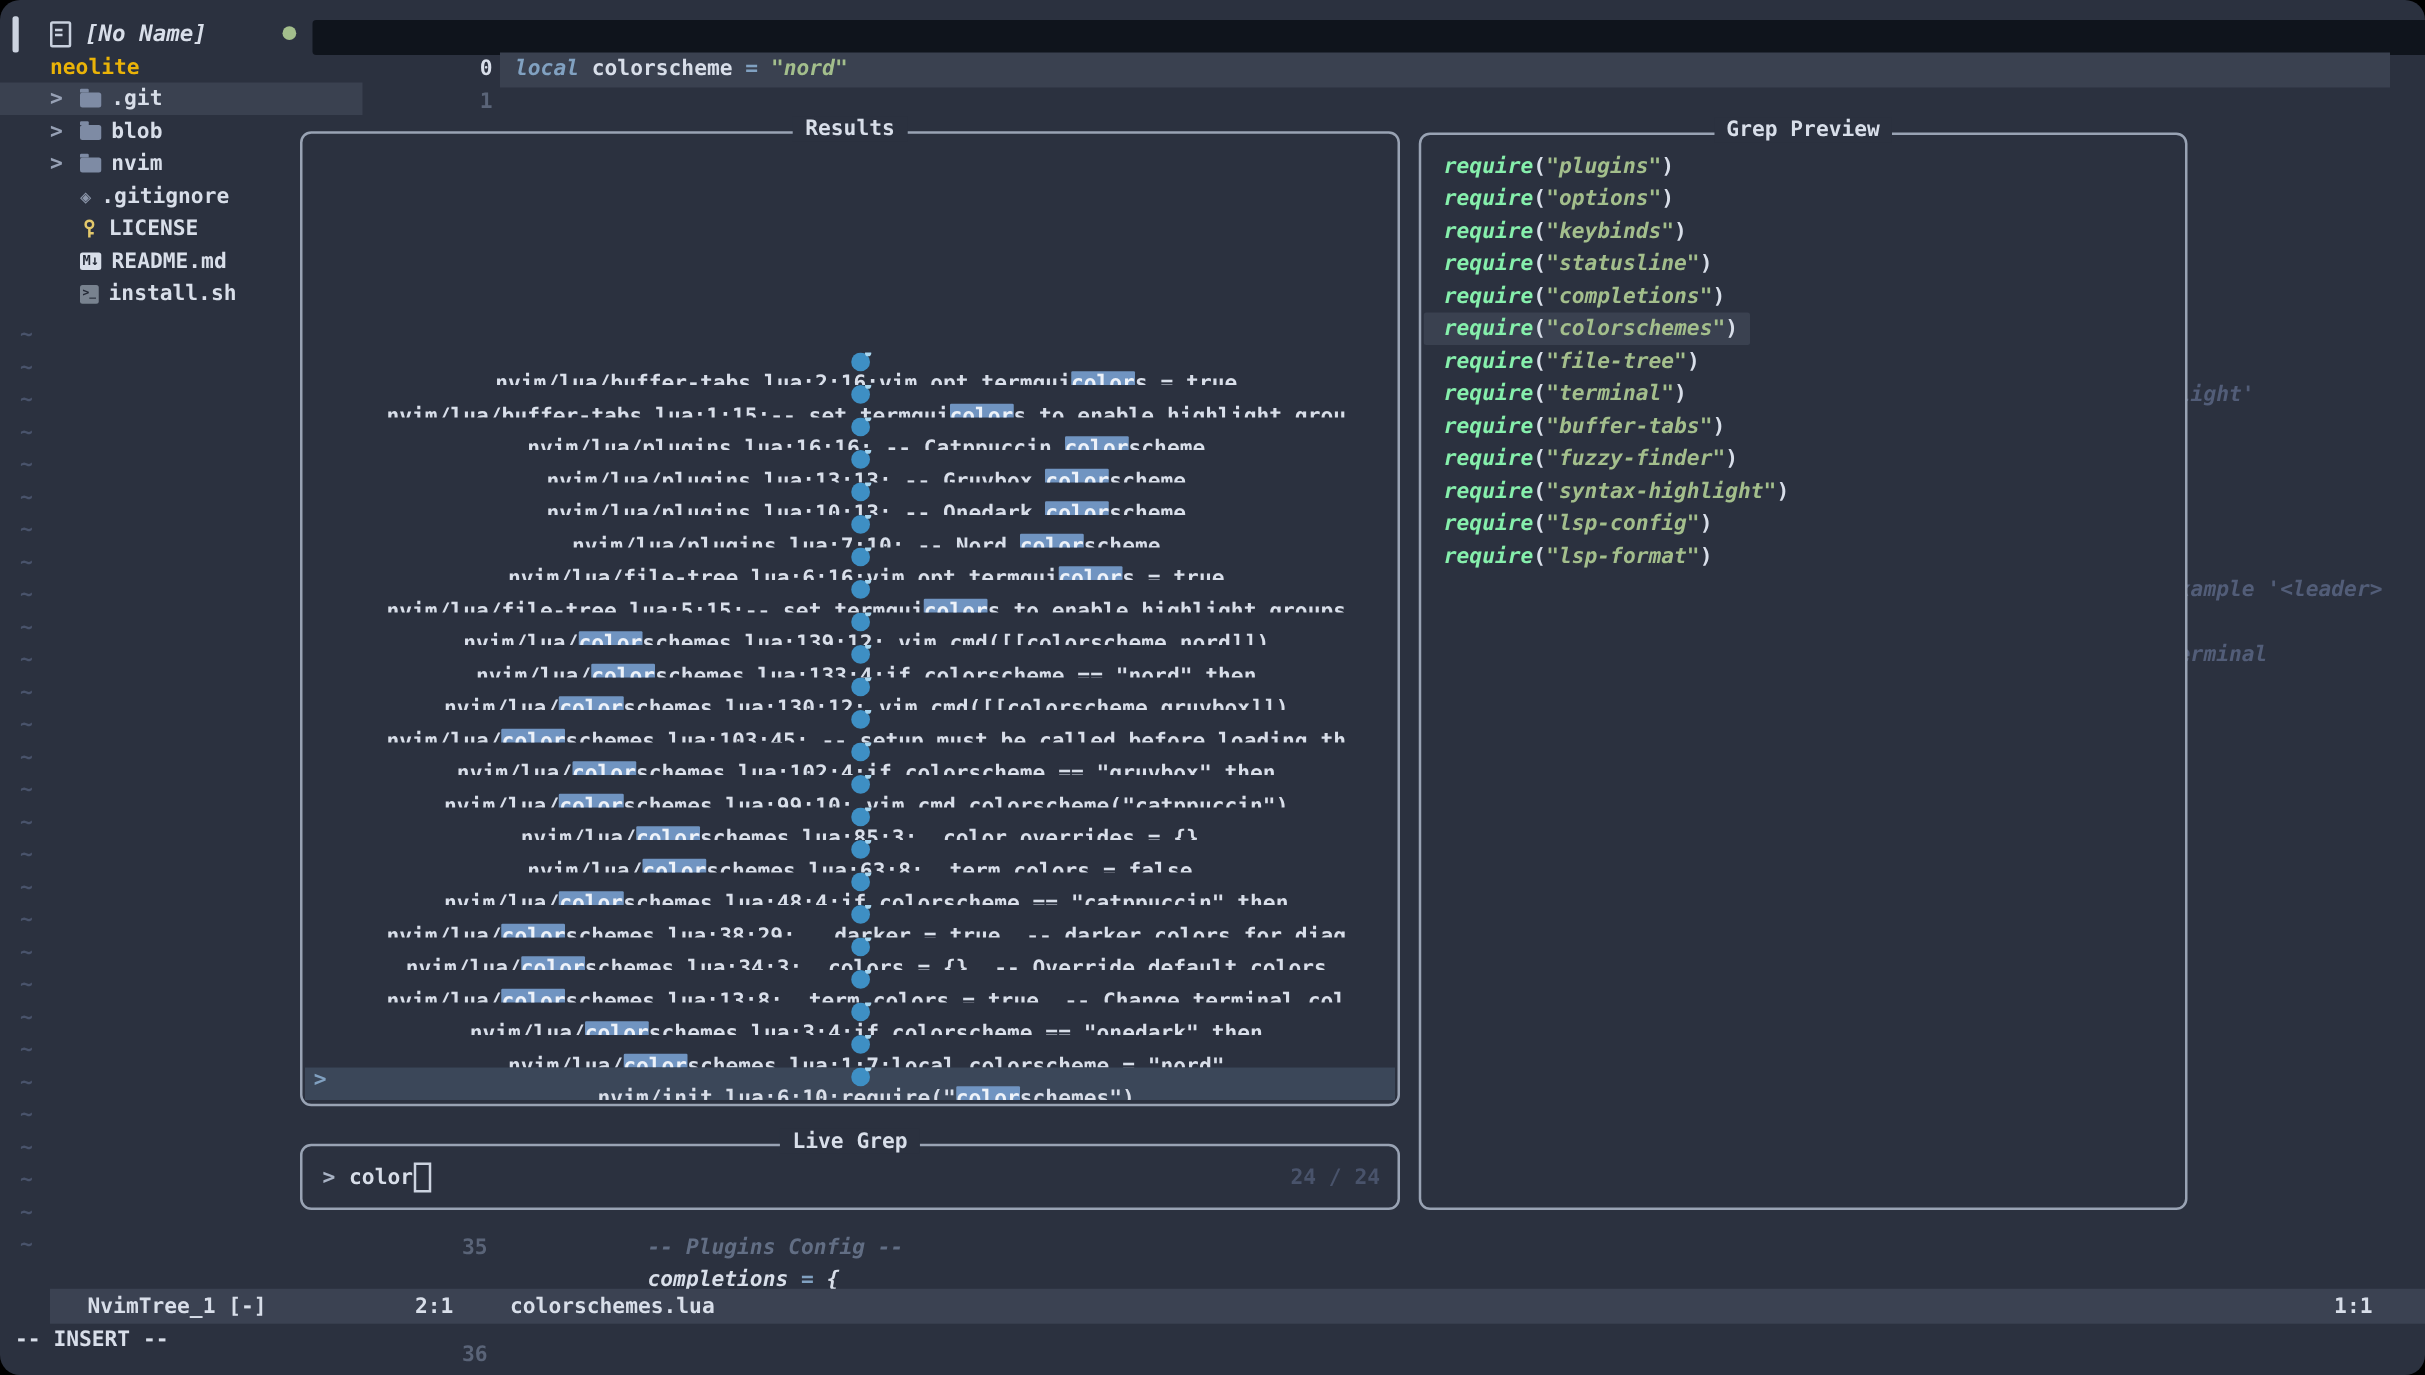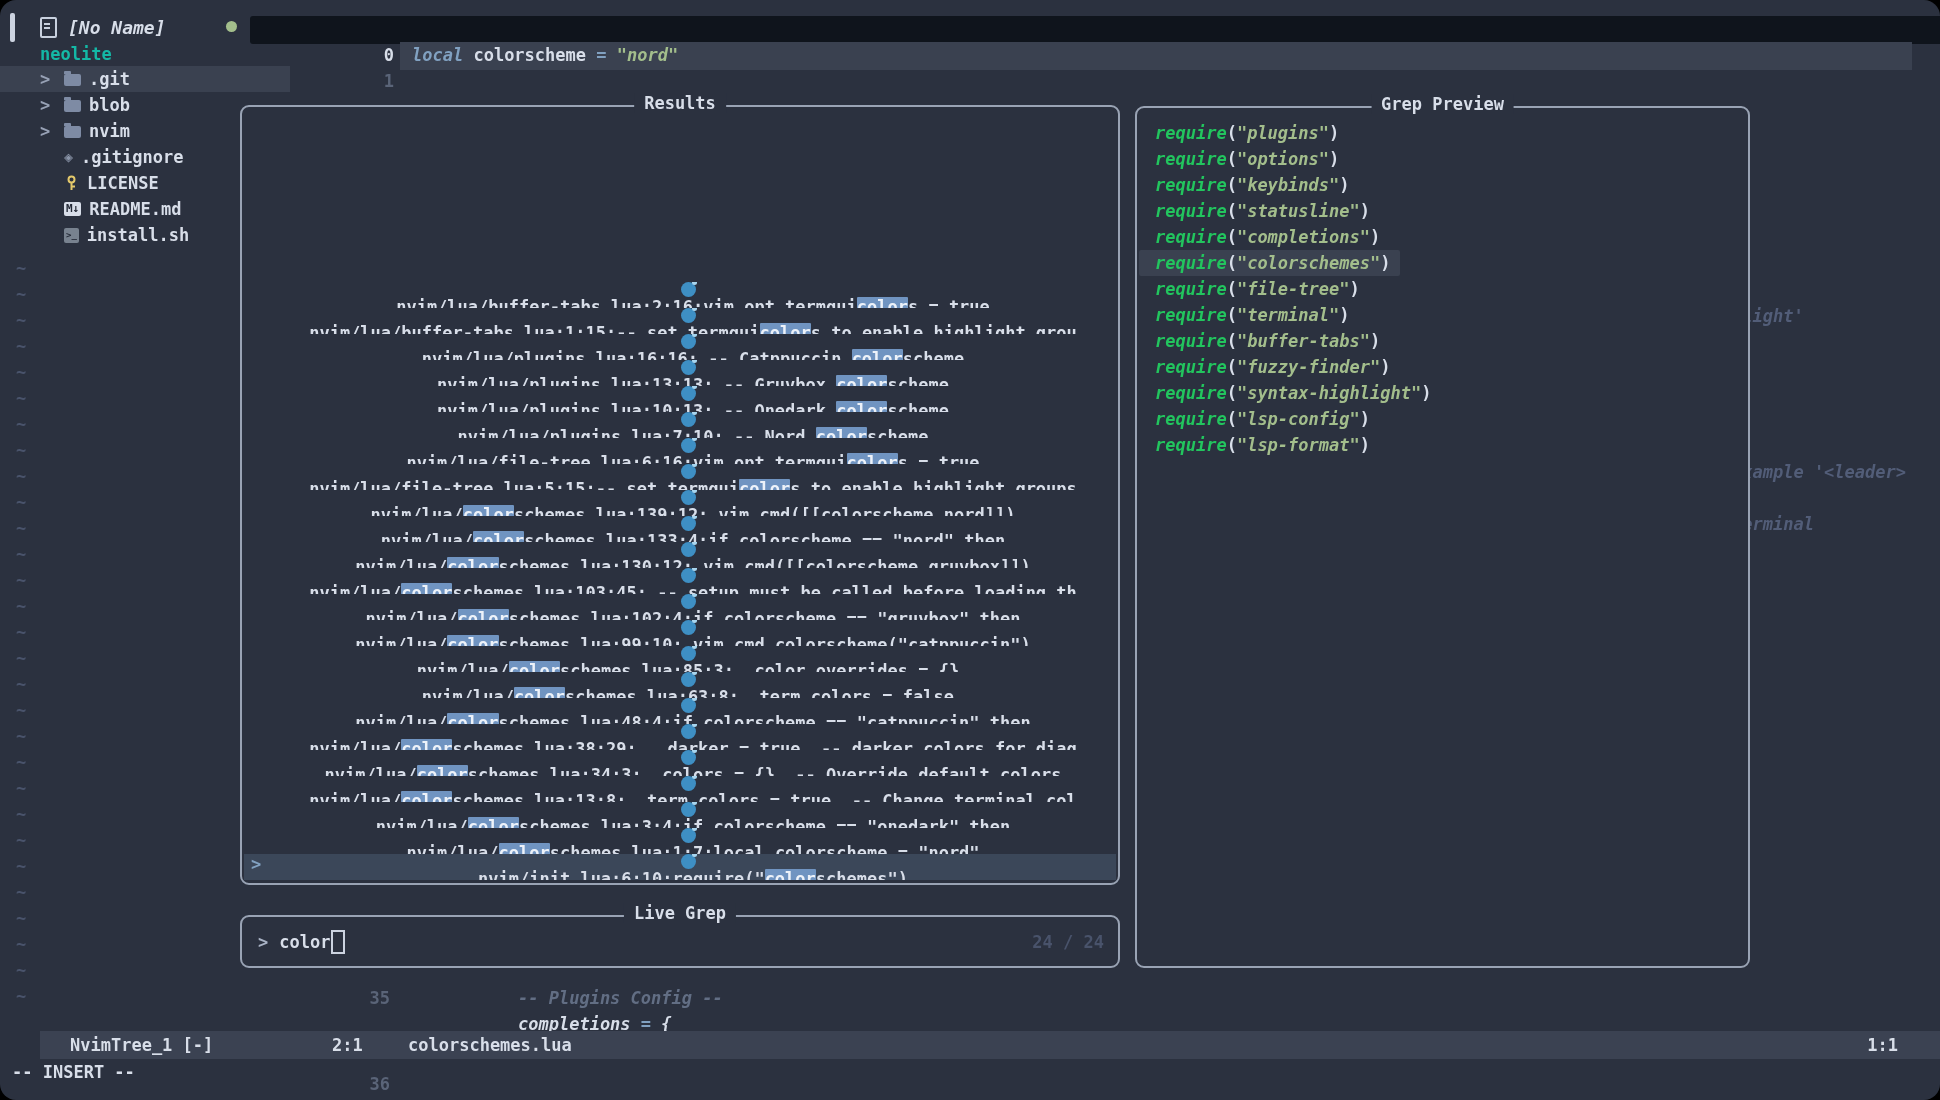--- a/index.html
+++ b/index.html
@@ -8,21 +8,21 @@
   
   .cursor-bar{position:absolute;left:10px;top:13px;width:5px;height:29px;background:#ccd3e0;border-radius:2px;}
   
   .tab{position:absolute;left:40px;top:12px;height:30px;display:flex;align-items:center;}
   .doc-icon{width:13px;height:17px;border:2px solid #c9d1df;border-radius:2px;position:relative;margin-right:11px;flex:none;}
   .doc-icon::after{content:"";position:absolute;left:2px;top:4px;width:6px;height:2px;background:#c9d1df;box-shadow:0 4px 0 #c9d1df;}
   .tab-label{font-style:italic;font-size:18px;}
   .mod-dot{position:absolute;left:226px;top:21px;width:11px;height:11px;border-radius:50%;background:#a3be8c;}
   .tab-filler{position:absolute;left:250px;top:16px;right:0;height:28px;background:#0f141c;border-radius:3px 0 0 3px;}
   
-  .tree-root{position:absolute;left:40px;top:44px;color:#14b8a6;}
+  .tree-root{position:absolute;left:40px;top:44px;color:#eab308;}
   .tree{position:absolute;left:0;top:66px;width:290px;}
   .tree-row{height:26px;display:flex;align-items:center;padding-left:40px;}
   .tree-row.sel{background:#3a4150;}
   .chev{width:24px;color:#97a1b5;flex:none;}
   .ticon{flex:none;margin-right:8px;display:flex;align-items:center;}
   .icon-folder{width:17px;height:12px;background:#7e8ba4;border-radius:2px;position:relative;margin-top:2px;}
   .icon-folder::before{content:"";position:absolute;top:-3px;left:0;width:7px;height:3px;background:#7e8ba4;border-radius:1px 1px 0 0;}
   .icon-gitfile{color:#8b95a9;font-size:15px;}
   .icon-markdown{background:#d8dee9;color:#232936;font-size:11px;line-height:14px;padding:0 2px;border-radius:2px;}
   .icon-shell{background:#78828f;color:#232936;font-size:9px;line-height:13px;padding:1px 2px;border-radius:2px;}
@@ -58,21 +58,21 @@
   .result-row.sel{background:#3b4759;}
   .caret{position:absolute;left:7px;color:#81a1c1;}
   .lua-icon{width:15px;height:15px;border-radius:50%;background:#3e8fc4;margin-right:9px;flex:none;position:relative;}
   .lua-icon::after{content:"";position:absolute;right:-1px;top:-2px;width:5px;height:5px;border-radius:50%;background:#a9d6ef;}
   .rtext{white-space:pre;}
   .match{background:#7094c1;color:#edf2f9;border-radius:1px;}
   
   .plines{position:absolute;left:2px;top:12px;right:2px;}
   .preview-line{height:26px;line-height:26px;padding-left:16px;white-space:pre;}
   .preview-line.sel{background:#3a4150;width:fit-content;padding-right:10px;border-radius:2px;}
-  .pfn{color:#22c55e;font-style:italic;}
+  .pfn{color:#86efac;font-style:italic;}
   .ppar{color:#d8dee9;}
   .pstr{color:#a3be8c;font-style:italic;}
   
   .ptext{position:absolute;left:16px;top:50%;transform:translateY(-50%);display:flex;align-items:center;}
   .pcaret{color:#a9b3c5;margin-right:11px;}
   .pcursor{display:inline-block;width:10px;height:20px;border:2px solid #ccd3e0;margin-left:1px;}
   .pcount{position:absolute;right:14px;top:50%;transform:translateY(-50%);color:#49536b;}
   
   .status{position:absolute;left:0;right:0;top:1031px;height:28px;background:#3b4252;margin-left:40px;}
   .status span{position:absolute;top:50%;transform:translateY(-50%);white-space:pre;}

